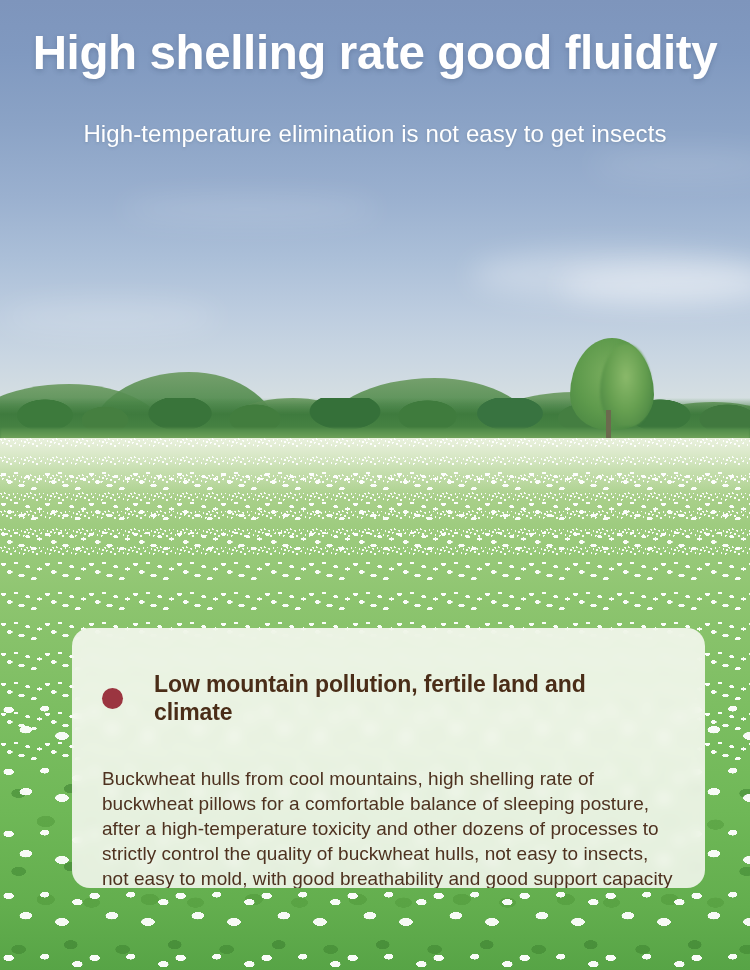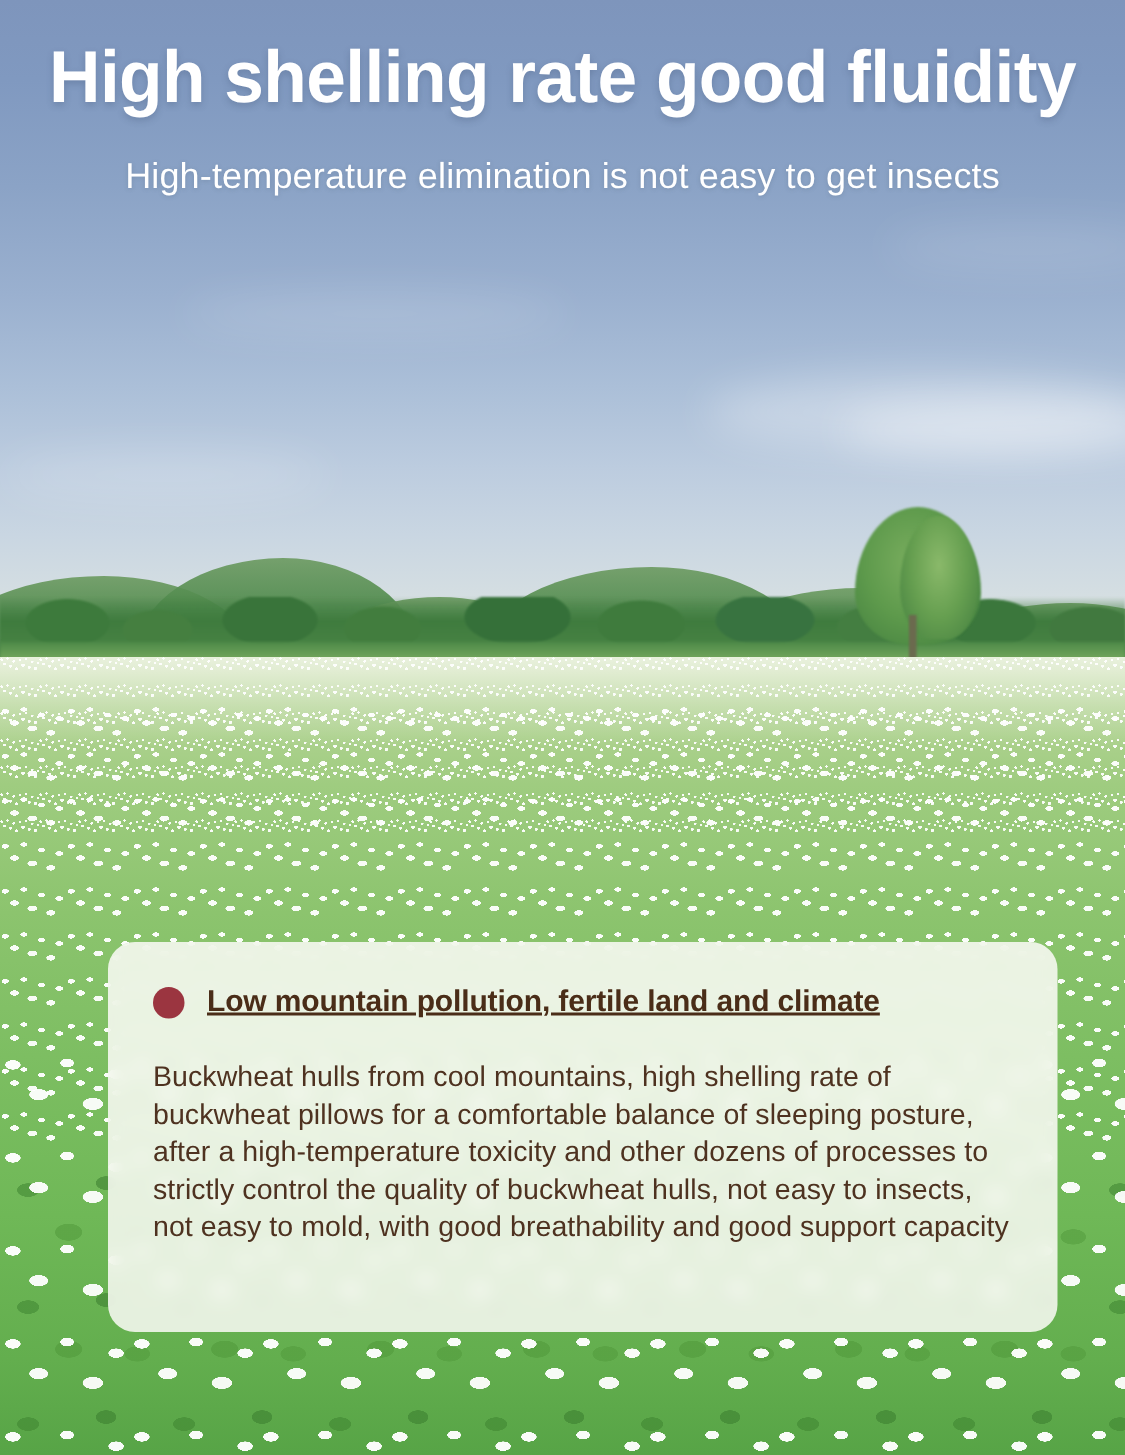--- a/index.html
+++ b/index.html
@@ -236,21 +236,21 @@
     padding-top: 24px;
     font-size: 49px;
     line-height: 57px;
     font-weight: 700;
     color: #ffffff;
     letter-spacing: -0.4px;
     transform: scaleX(0.97);
     text-shadow: 0 2px 5px rgba(50,70,100,0.26);
   }
   .hero-sub {
-    margin: 0;
+    margin: 16px;
     padding-top: 21px;
     font-size: 24px;
     line-height: 32px;
     font-weight: 400;
     color: #ffffff;
     letter-spacing: 0.1px;
     text-shadow: 0 1px 3px rgba(80,100,120,0.28);
   }
 
   
@@ -275,27 +275,26 @@
     margin: 0 0 24px 0;
   }
   .bullet-dot {
     flex: 0 0 auto;
     width: 21px;
     height: 21px;
     border-radius: 50%;
     background: #9b3540;
   }
   .card-title {
-    margin: 0;
-    font-size: 20px;
+    margin: 16px;
+    font-size: 23px;
     line-height: 28px;
     font-weight: 700;
     color: #4a2d18;
     letter-spacing: -0.1px;
-    text-decoration: underline;
   }
   .card-body {
     margin: 0;
     font-size: 19px;
     line-height: 25px;
     font-weight: 400;
     color: #4e3220;
     letter-spacing: 0.05px;
     max-width: 580px;
   }

